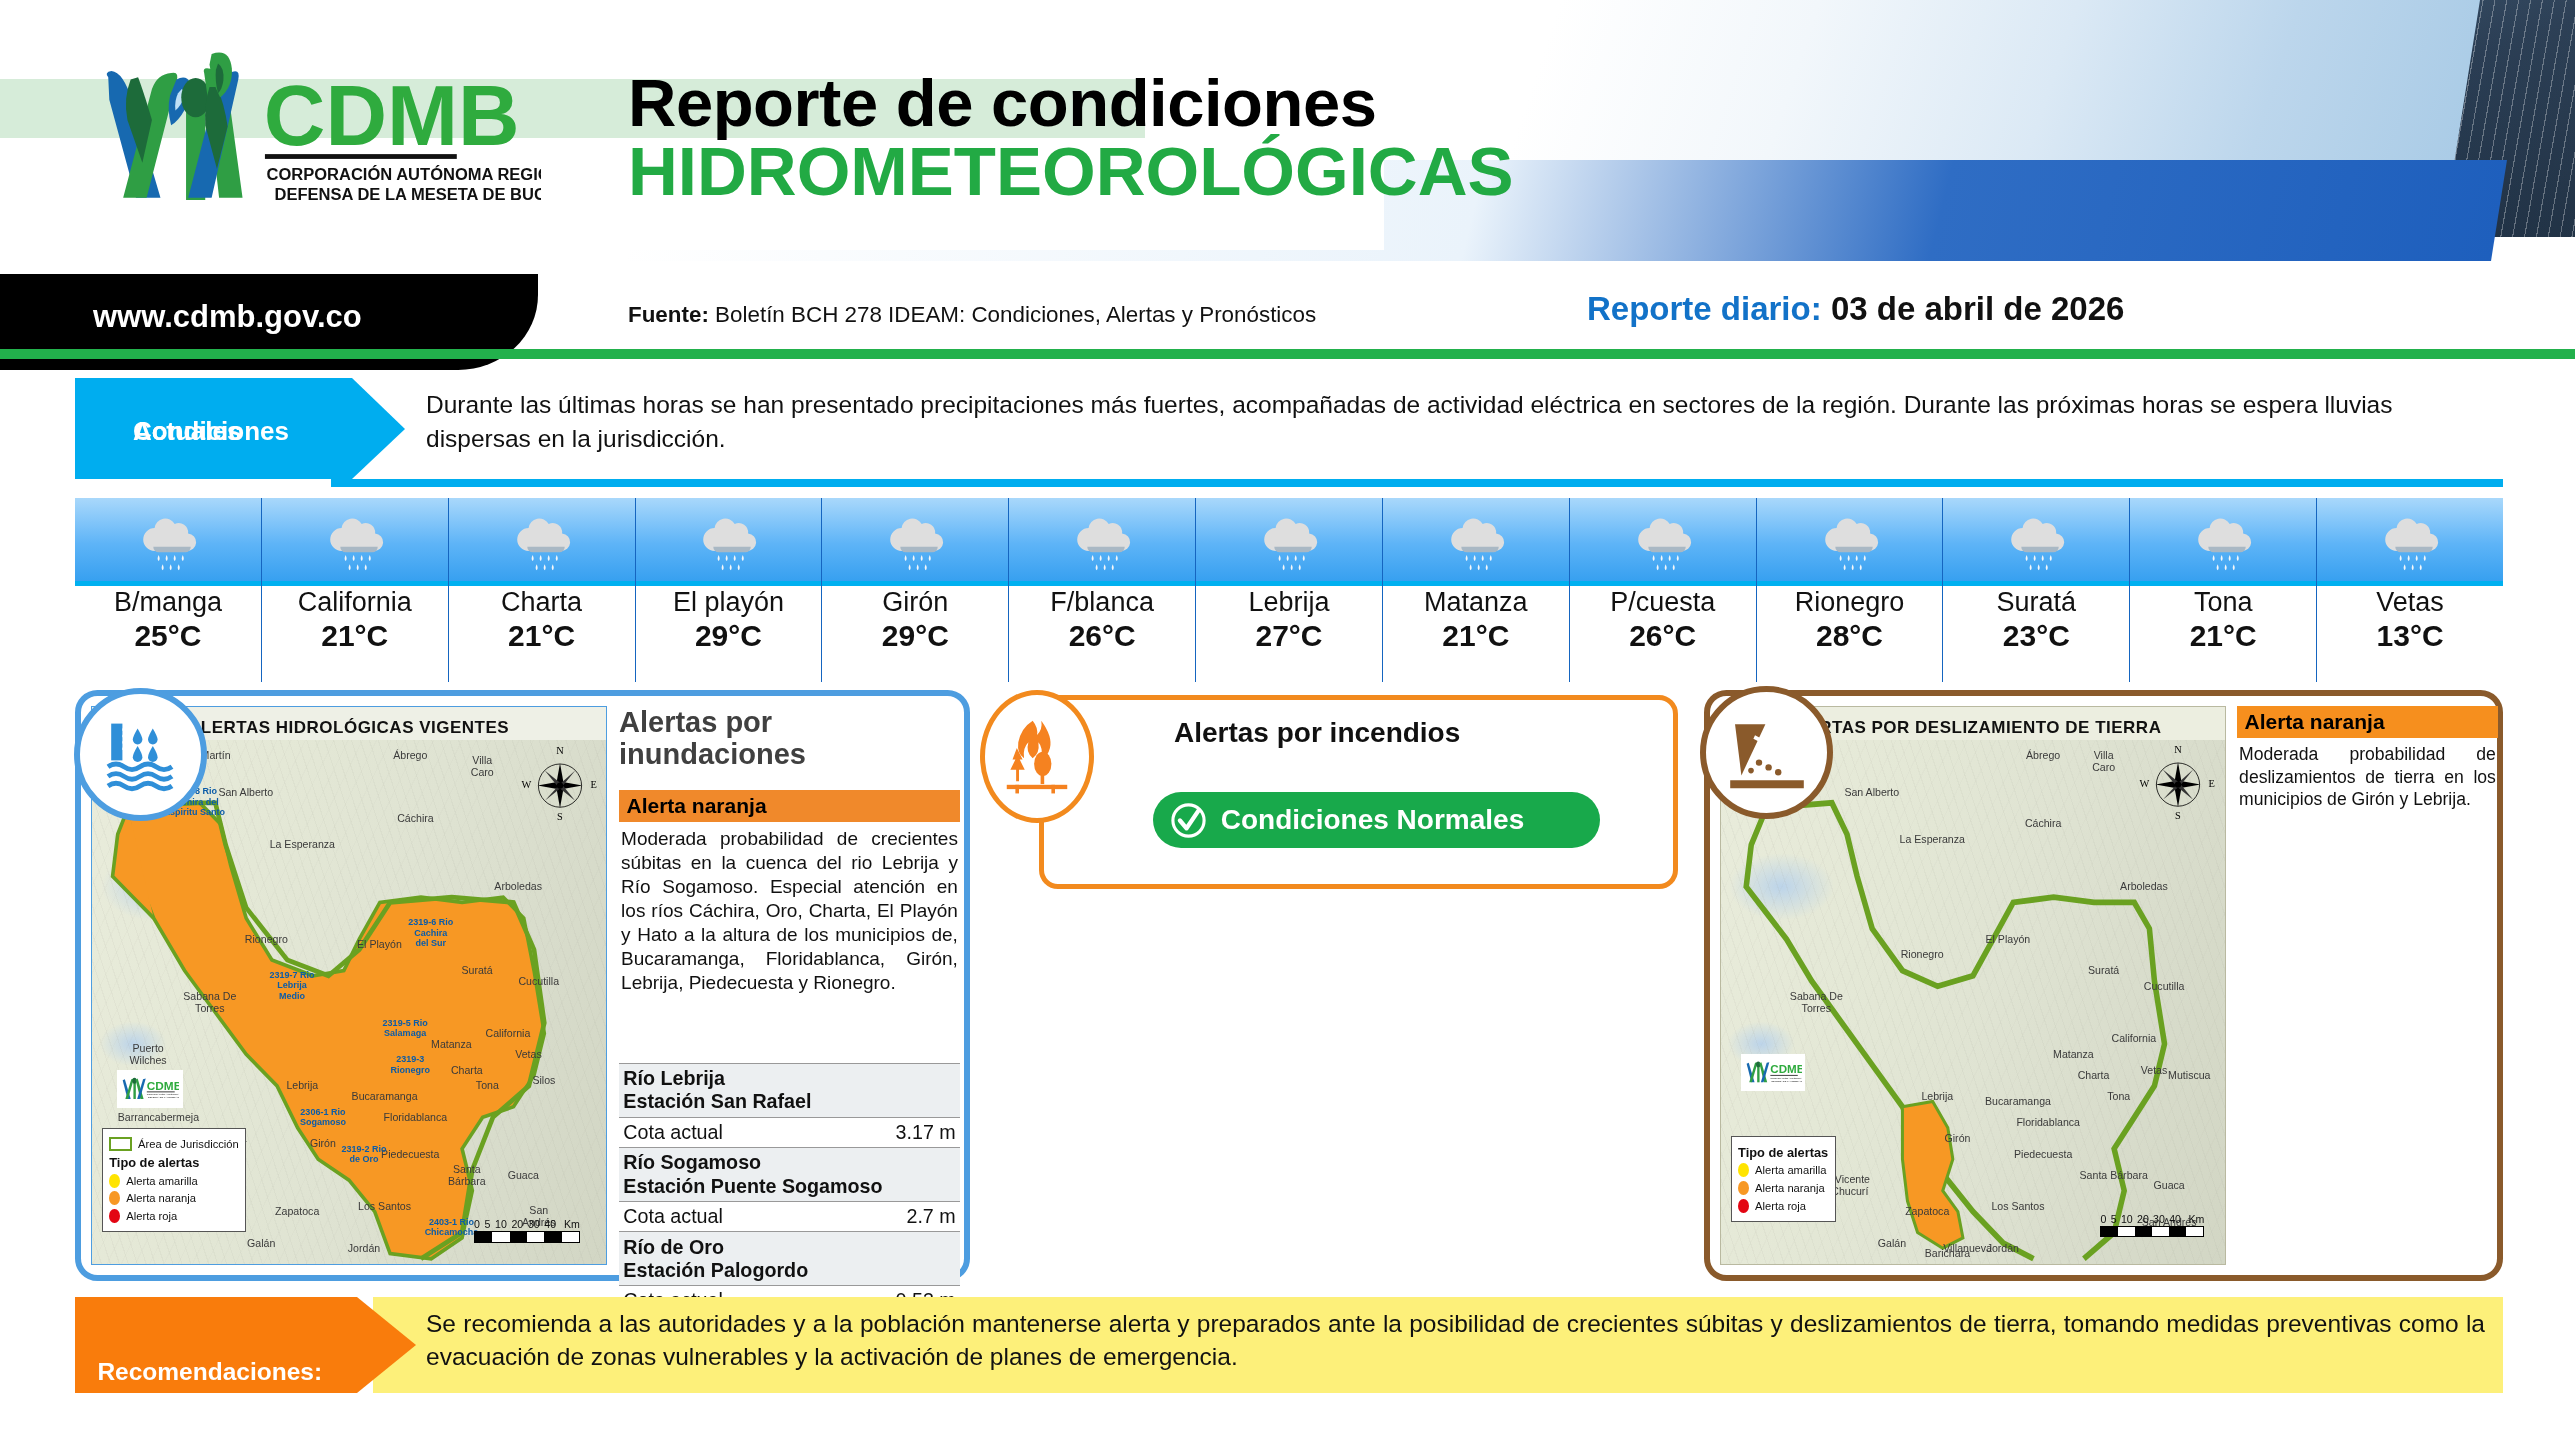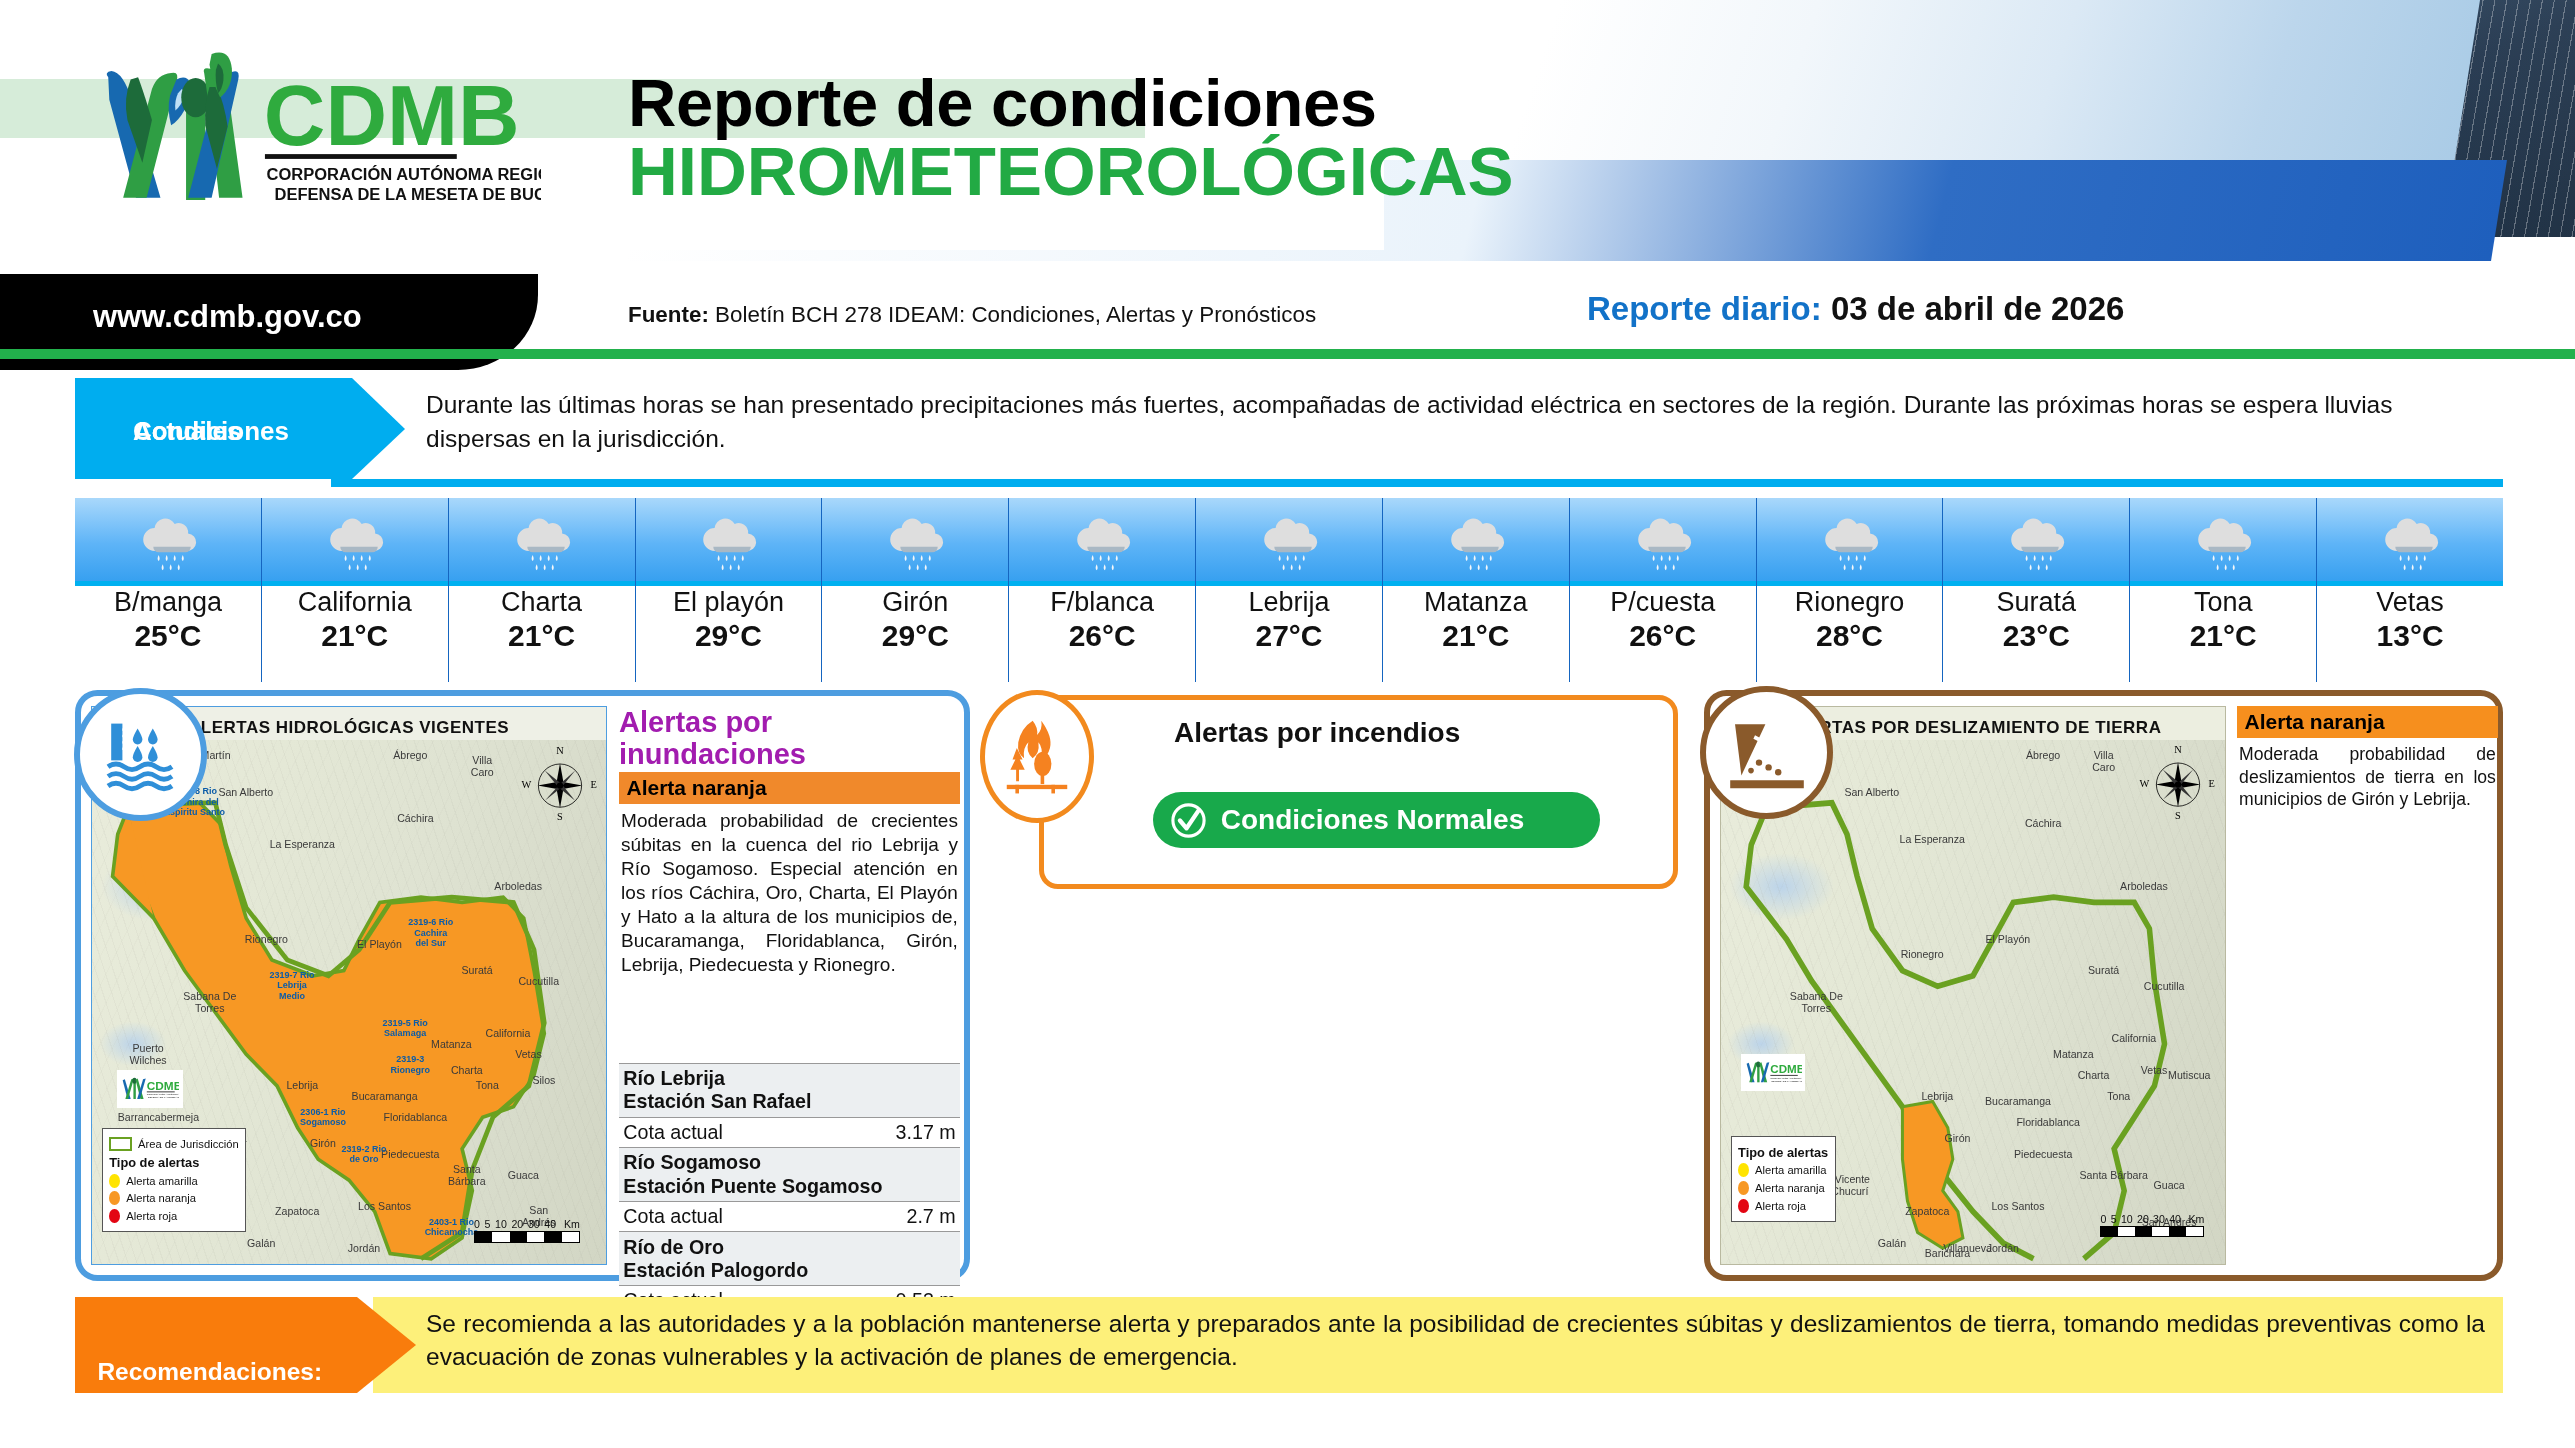--- a/index.html
+++ b/index.html
@@ -71,21 +71,21 @@
   .map-box { position:absolute; left:9.6px; top:9.6px; width:516px; height:559px; overflow:hidden;
       border:1.6px solid #4d9de0; background:#eef0e6; }
   .map-title { position:absolute; left:0; right:0; top:11.7px; text-align:center; font-size:17px; font-weight:bold; color:#111; letter-spacing:0.5px; z-index:6; }
   .map-canvas { position:absolute; left:0; top:33px; right:0; bottom:0; overflow:hidden; }
 
   .badge-circ { position:absolute; left:-7.5px; top:-8.5px; width:133px; height:133px; border-radius:50%;
       background:#fff; border:6.4px solid #4d9de0; z-index:12; display:flex; align-items:center; justify-content:center; }
   .badge-circ.brown { border-color:#8a5a2b; }
 
   .alert-col { position:absolute; left:538px; top:9.6px; width:341px; }
-  .alert-h { font-size:29px; font-weight:bold; color:#a21caf; line-height:1.12; margin-bottom:1px; }
+  .alert-h { font-size:29px; font-weight:bold; color:#404040; line-height:1.12; margin-bottom:19px; }
   .alert-band { background:#f0892b; padding:4.3px 7.5px; font-size:21px; font-weight:bold; color:#000; }
   .alert-band.naranja2 { background:#f68f1e; }
   .alert-body { font-size:19px; color:#111; line-height:1.26; text-align:justify; padding:5.3px 2.1px 0 2.1px; }
 
   .rtable { position:absolute; left:538px; top:367px; width:341px; border-top:1.1px solid #999; }
   .rrow-h { background:#eceff1; padding:3.2px 4.3px; font-size:19.7px; font-weight:bold; color:#111; line-height:1.18; }
   .rrow-v { border-top:1.1px solid #999; border-bottom:1.1px solid #999; padding:3.2px 4.3px; font-size:19.7px; color:#111; display:flex; justify-content:space-between; }
 
   
   .fire-card { position:absolute; left:964px; top:5.3px; width:639px; height:194px;

